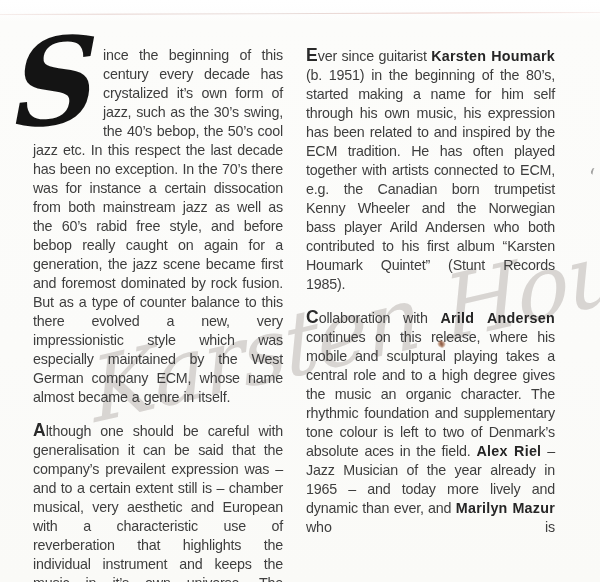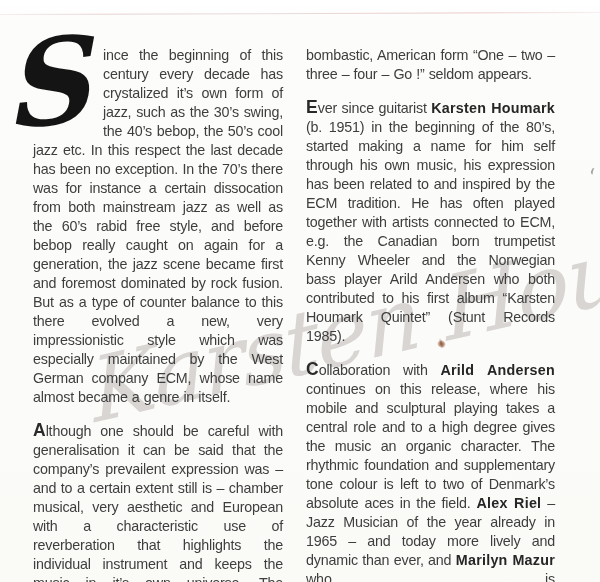--- a/index.html
+++ b/index.html
@@ -147,23 +147,20 @@
     <p>
       <span class="cap-spacer"></span><span>ince the beginning of this century every decade has crystalized it’s own form of jazz, such as the 30’s swing, the 40’s bebop, the 50’s cool jazz etc. In this respect the last decade has been no exception. In the 70’s there was for instance a certain dissocation from both mainstream jazz as well as the 60’s rabid free style, and before bebop really caught on again for a generation, the jazz scene became first and foremost dominated by rock fusion. But as a type of counter balance to this there evolved a new, very impressionistic style which was especially maintained by the West German company ECM, whose name almost became a genre in itself.</span>
     </p>
     <p class="cont">
       <span class="lead">A</span><span>lthough one should be careful with generalisation it can be said that the company’s prevailent expression was – and to a certain extent still is – chamber musical, very aesthetic and European with a characteristic use of reverberation that highlights the individual instrument and keeps the music in it’s own universe. The</span>
     </p>
   </div>
 
   <div class="col col-right">
     <p>
-      <span>bombastic, American form “One – two – three – four – Go !” seldom appears.</span>
-    </p>
-    <p>
       <span class="lead">E</span><span>ver since guitarist </span><span class="bname">Karsten Houmark</span><span> (b. 1951) in the beginning of the 80’s, started making a name for him self through his own music, his expression has been related to and inspired by the ECM tradition. He has often played together with artists connected to ECM, e.g. the Canadian born trumpetist Kenny Wheeler and the Norwegian bass player Arild Andersen who both contributed to his first album “Karsten Houmark Quintet” (Stunt Records 1985).</span>
     </p>
     <p class="cont">
       <span class="lead">C</span><span>ollaboration with </span><span class="bname">Arild Andersen</span><span> continues on this release, where his mobile and sculptural playing takes a central role and to a high degree gives the music an organic character. The rhythmic foundation and supplementary tone colour is left to two of Denmark’s absolute aces in the field. </span><span class="bname">Alex Riel</span><span> – Jazz Musician of the year already in 1965 – and today more lively and dynamic than ever, and </span><span class="bname">Marilyn Mazur</span><span> who is</span>
     </p>
   </div>
 
   <div class="speck"></div>
   <div class="edge-mark"></div>
 

